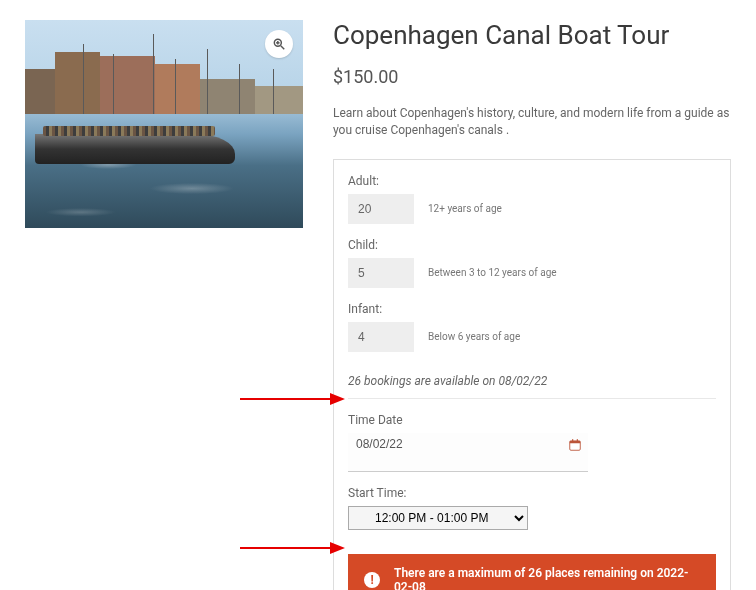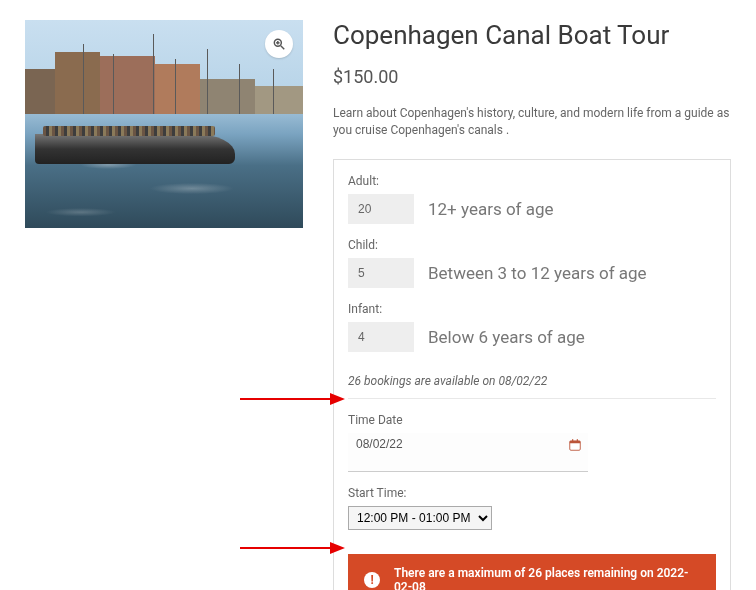--- a/index.html
+++ b/index.html
@@ -134,21 +134,21 @@
     width:66px;
     height:30px;
     background:#eeeeee;
     border:none;
     text-align:left;
     padding:0 10px;
     font-size:12px;
     color:#666;
   }
   .hint {
-    font-size:17px;
+    font-size:10px;
     color:#777;
   }
   .avail-line {
     font-size:12px;
     color:#666;
     padding:8px 0 10px;
     border-bottom:1px solid #e8e8e8;
     margin-bottom:14px;
     font-style:italic;
   }
@@ -168,21 +168,21 @@
     font-size:12px;
     color:#555;
     outline:none;
   }
   .cal-icon {
     width:14px; height:14px;
     display:inline-block;
   }
   .time-select {
     font-size:12px;
-    padding:3px 4px;
+    padding:3px 22px;
     border:1px solid #aaa;
     background:#f5f5f5;
     margin-bottom:14px;
   }
   .alert {
     background:#d54a26;
     color:#fff;
     padding:12px 16px;
     display:flex;
     align-items:center;

